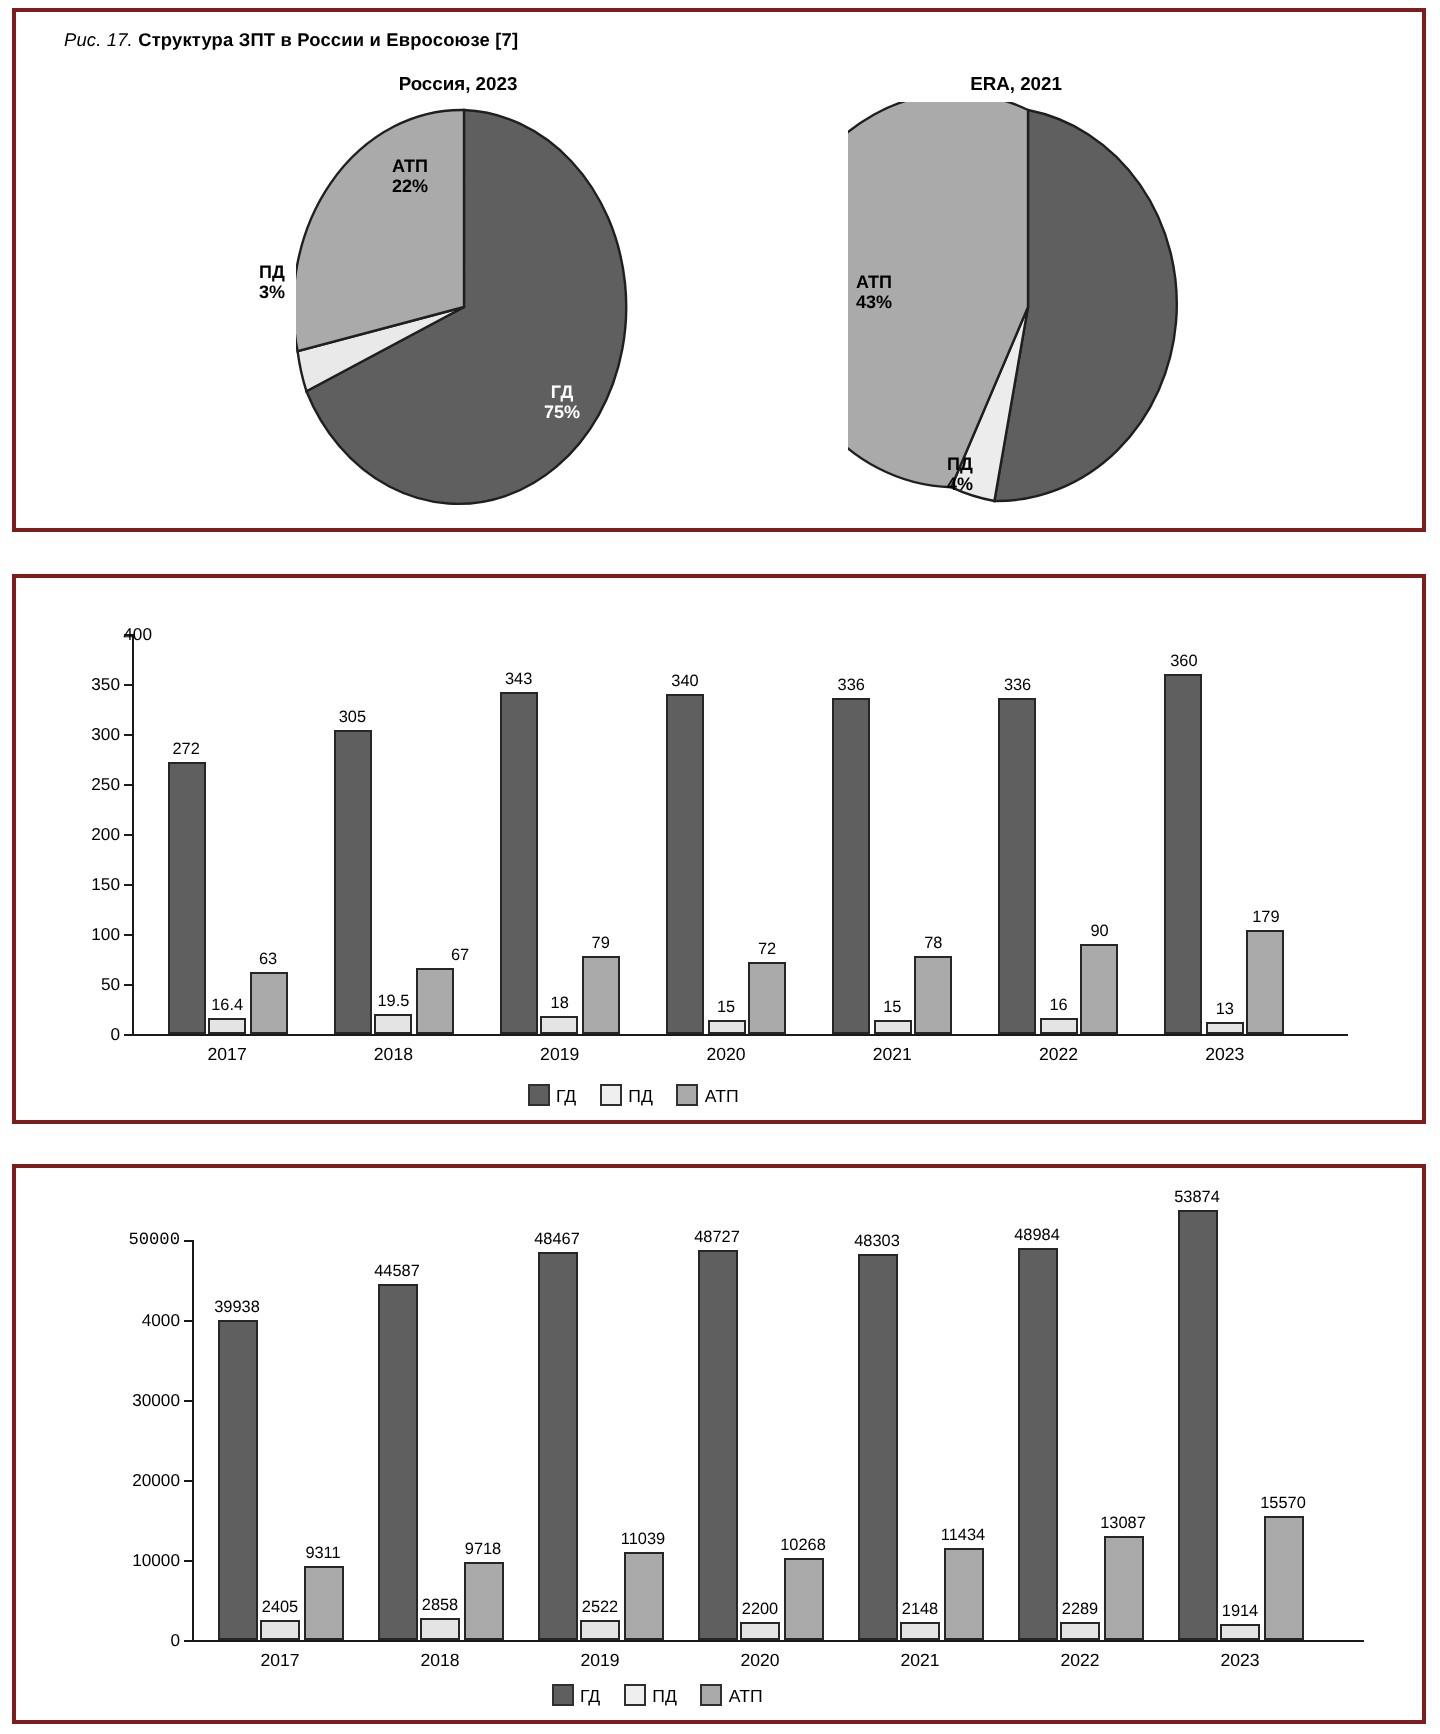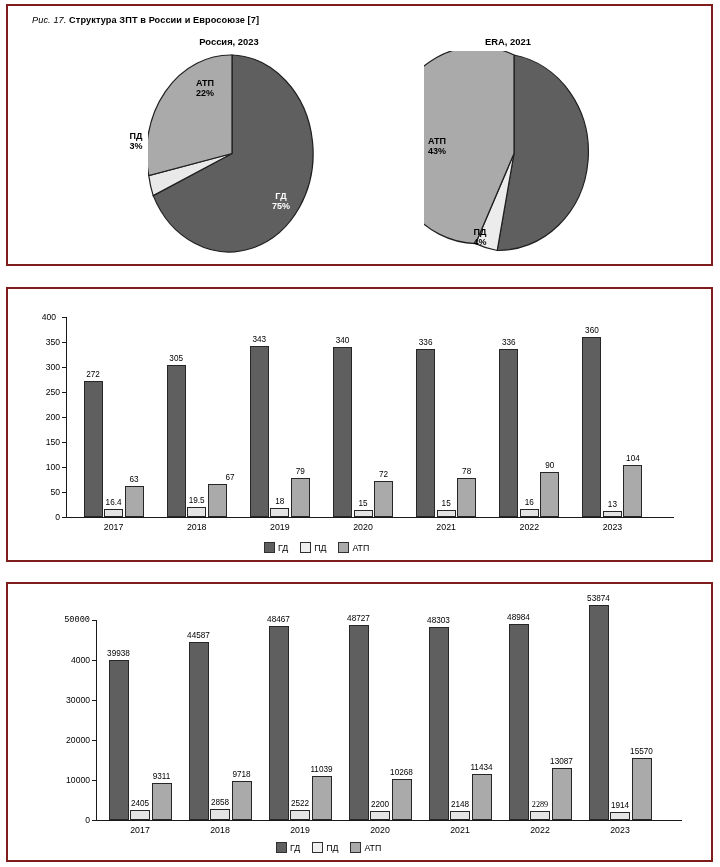--- a/index.html
+++ b/index.html
@@ -188,21 +188,21 @@
         <div class="ytick-label" style="left: 6px; top: 153px; width: 46px;">150</div>
         <div class="tick-mark" style="left: 54px; top: 128px;"></div>
         <div class="ytick-label" style="left: 6px; top: 128px; width: 46px;">200</div>
         <div class="tick-mark" style="left: 54px; top: 103px;"></div>
         <div class="ytick-label" style="left: 6px; top: 103px; width: 46px;">250</div>
         <div class="tick-mark" style="left: 54px; top: 78px;"></div>
         <div class="ytick-label" style="left: 6px; top: 78px; width: 46px;">300</div>
         <div class="tick-mark" style="left: 54px; top: 53px;"></div>
         <div class="ytick-label" style="left: 6px; top: 53px; width: 46px;">350</div>
         <div class="tick-mark" style="left: 54px; top: 28px;"></div>
-        <div class="ytick-label" style="left: 2px; top: 28px; width: 46px;">400</div>
+        <div class="ytick-label" style="left: 22px; top: 28px; width: 46px;">400</div>
         <div class="bar gd" style="left: 75.5714px; top: 92px; width: 19px; height: 136px;"></div>
         <div class="bar-label" style="left: 85.0714px; top: 81px;">272</div>
         <div class="bar pd" style="left: 96.0714px; top: 219.8px; width: 19px; height: 8.2px;"></div>
         <div class="bar-label" style="left: 105.571px; top: 208.8px;">16.4</div>
         <div class="bar atp" style="left: 116.571px; top: 196.5px; width: 19px; height: 31.5px;"></div>
         <div class="bar-label" style="left: 126.071px; top: 185.5px;">63</div>
         <div class="xtick-label" style="left: 75.5714px; top: 233px; width: 60px;">2017</div>
         <div class="bar gd" style="left: 158.714px; top: 75.5px; width: 19px; height: 152.5px;"></div>
         <div class="bar-label" style="left: 168.214px; top: 64.5px;">305</div>
         <div class="bar pd" style="left: 179.214px; top: 218.25px; width: 19px; height: 9.75px;"></div>
@@ -236,21 +236,21 @@
         <div class="bar pd" style="left: 511.786px; top: 220px; width: 19px; height: 8px;"></div>
         <div class="bar-label" style="left: 521.286px; top: 209px;">16</div>
         <div class="bar atp" style="left: 532.286px; top: 183px; width: 19px; height: 45px;"></div>
         <div class="bar-label" style="left: 541.786px; top: 172px;">90</div>
         <div class="xtick-label" style="left: 491.286px; top: 233px; width: 60px;">2022</div>
         <div class="bar gd" style="left: 574.429px; top: 48px; width: 19px; height: 180px;"></div>
         <div class="bar-label" style="left: 583.929px; top: 37px;">360</div>
         <div class="bar pd" style="left: 594.929px; top: 221.5px; width: 19px; height: 6.5px;"></div>
         <div class="bar-label" style="left: 604.429px; top: 210.5px;">13</div>
         <div class="bar atp" style="left: 615.429px; top: 176px; width: 19px; height: 52px;"></div>
-        <div class="bar-label" style="left: 624.929px; top: 165px;">104</div>
+        <div class="bar-label" style="left: 624.929px; top: 165px;">179</div>
         <div class="xtick-label" style="left: 574.429px; top: 233px; width: 60px;">2023</div>
         <div class="legend" style="left: 256px; top: 253px;">
           <div class="legend-item">
             <span class="legend-swatch gd"></span>
             <span class="legend-text">ГД</span>
           </div>
           <div class="legend-item">
             <span class="legend-swatch pd"></span>
             <span class="legend-text">ПД</span>
           </div>
@@ -310,21 +310,21 @@
         <div class="bar gd" style="left: 420.5px; top: 42.788px; width: 20px; height: 193.212px;"></div>
         <div class="bar-label" style="left: 430.5px; top: 31.788px;">48303</div>
         <div class="bar pd" style="left: 442px; top: 227.408px; width: 20px; height: 8.592px;"></div>
         <div class="bar-label" style="left: 452px; top: 216.408px;">2148</div>
         <div class="bar atp" style="left: 463.5px; top: 190.264px; width: 20px; height: 45.736px;"></div>
         <div class="bar-label" style="left: 473.5px; top: 179.264px;">11434</div>
         <div class="xtick-label" style="left: 422px; top: 241px; width: 60px;">2021</div>
         <div class="bar gd" style="left: 500.5px; top: 40.064px; width: 20px; height: 195.936px;"></div>
         <div class="bar-label" style="left: 510.5px; top: 29.064px;">48984</div>
         <div class="bar pd" style="left: 522px; top: 226.844px; width: 20px; height: 9.156px;"></div>
-        <div class="bar-label" style="left: 532px; top: 215.844px; font-family: Liberation Serif, serif;">2289</div>
+        <div class="bar-label" style="left: 532px; top: 215.844px;">2289</div>
         <div class="bar atp" style="left: 543.5px; top: 183.652px; width: 20px; height: 52.348px;"></div>
         <div class="bar-label" style="left: 553.5px; top: 172.652px;">13087</div>
         <div class="xtick-label" style="left: 502px; top: 241px; width: 60px;">2022</div>
         <div class="bar gd" style="left: 580.5px; top: 20.504px; width: 20px; height: 215.496px;"></div>
         <div class="bar-label" style="left: 590.5px; top: 9.504px;">53874</div>
         <div class="bar pd" style="left: 602px; top: 228.312px; width: 20px; height: 7.688px;"></div>
         <div class="bar-label" style="left: 612px; top: 217.312px;">1914</div>
         <div class="bar atp" style="left: 623.5px; top: 173.72px; width: 20px; height: 62.28px;"></div>
         <div class="bar-label" style="left: 633.5px; top: 162.72px;">15570</div>
         <div class="xtick-label" style="left: 582px; top: 241px; width: 60px;">2023</div>

